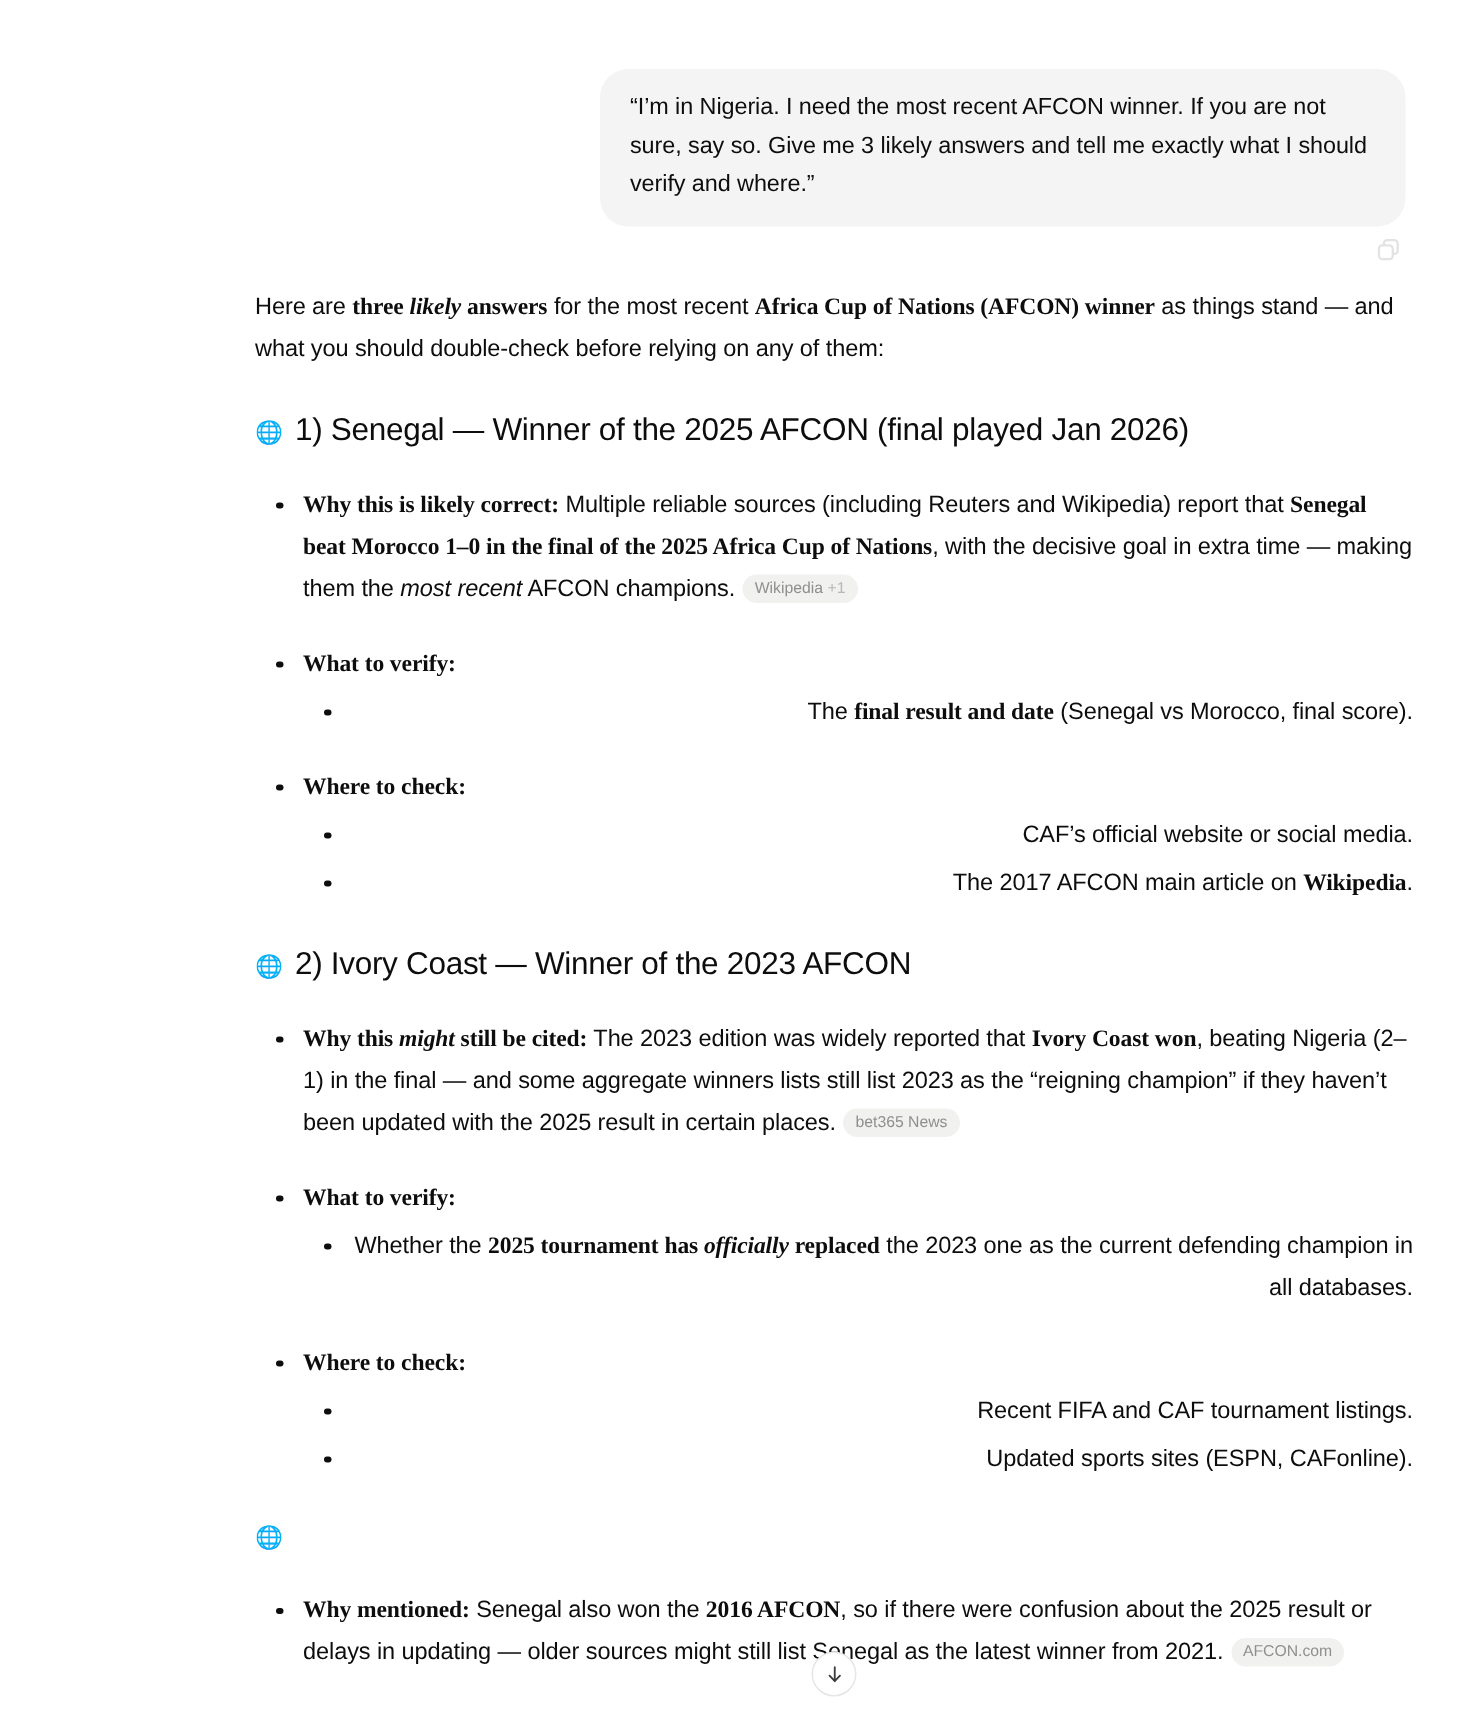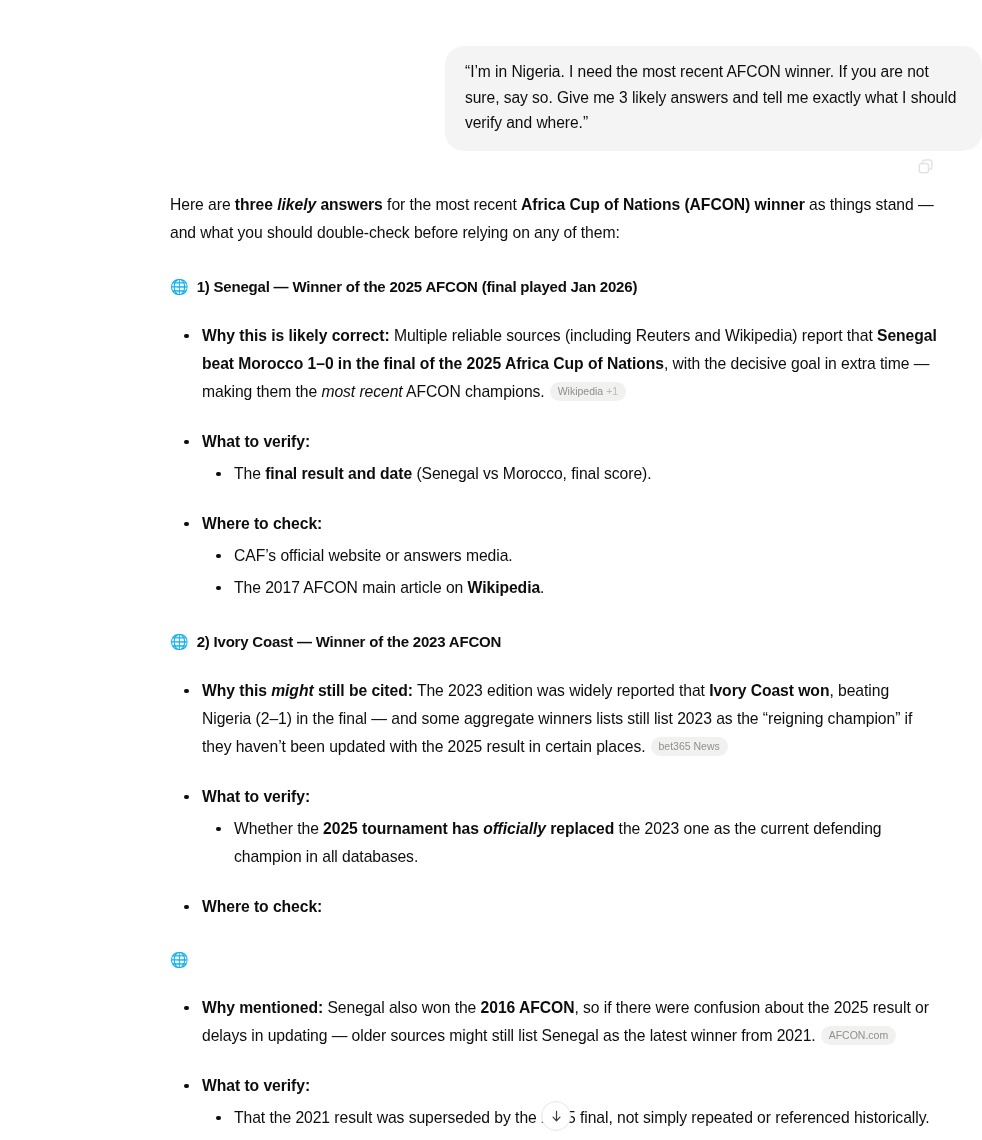--- a/index.html
+++ b/index.html
@@ -19,20 +19,21 @@
   .chat {
     position: relative;
     width: 982px;
     padding-top: 46px;
   }
 
   
   .user-row {
     display: flex;
     justify-content: flex-end;
+    padding-right: 45px;
   }
   .user-bubble {
     background: #f4f4f4;
     border-radius: 19px;
     padding: 13px 20px 15px 20px;
     max-width: 537px;
     font-size: 15.6px;
     line-height: 25.5px;
     color: #0d0d0d;
     letter-spacing: -0.05px;
@@ -73,22 +74,22 @@
     margin-top: 27px;
     margin-bottom: 3px;
   }
   .sec-head .globe {
     font-size: 15px;
     line-height: 24px;
     position: relative;
     top: 0px;
   }
   .sec-head .sec-title {
-    font-weight: bold;
-    font-size: 15px;
+    font-weight: normal;
+    font-size: 21px;
     line-height: 26px;
     letter-spacing: -0.2px;
     color: #0d0d0d;
   }
 
   ul.lvl1 {
     margin: 0;
     padding: 0;
     list-style: none;
   }
@@ -102,36 +103,37 @@
     position: absolute;
     left: 14px; top: 12px;
     width: 4.5px; height: 4.5px;
     border-radius: 50%;
     background: #0d0d0d;
   }
   ul.lvl2 {
     margin: 2px 0 0 0;
     padding: 0;
     list-style: none;
+    text-align: right;
   }
   ul.lvl2 > li {
     position: relative;
     padding-left: 32px;
     margin-top: 4px;
   }
   ul.lvl2 > li::before {
     content: "";
     position: absolute;
     left: 14px; top: 12px;
     width: 4.5px; height: 4.5px;
     border-radius: 50%;
     background: #0d0d0d;
   }
 
-  b, strong { font-weight: bold; }
+  b, strong { font-weight: bold; font-family: Liberation Serif, serif; }
   i, em { font-style: italic; }
 
   .cite {
     display: inline-block;
     background: #f1f1f0;
     border-radius: 11px;
     padding: 2px 8px 3px 8px;
     font-size: 10.5px;
     line-height: 14px;
     color: #8f8f8f;
@@ -186,39 +188,43 @@
     <ul class="lvl1">
       <li><b><span>Why this is likely correct:</span></b><span> Multiple reliable sources (including Reuters and Wikipedia) report that </span><b><span>Senegal beat Morocco 1–0 in the final of the 2025 Africa Cup of Nations</span></b><span>, with the decisive goal in extra time — making them the </span><i><span>most recent</span></i><span> AFCON champions.</span><span class="cite"><span>Wikipedia</span><span class="plus">+1</span></span>
       </li>
       <li><b><span>What to verify:</span></b>
         <ul class="lvl2">
           <li><span>The </span><b><span>final result and date</span></b><span> (Senegal vs Morocco, final score).</span></li>
         </ul>
       </li>
       <li><b><span>Where to check:</span></b>
         <ul class="lvl2">
-          <li><span>CAF’s official website or answers media.</span><b><span></span></b><span></span></li>
+          <li><span>CAF’s official website or social media.</span><b><span></span></b><span></span></li>
           <li><span>The 2017 AFCON main article on </span><b><span>Wikipedia</span></b><span>.</span></li>
         </ul>
       </li>
     </ul>
 
     <div class="sec-head">
       <span class="globe">🌐</span>
       <span class="sec-title">2) Ivory Coast — Winner of the 2023 AFCON</span>
     </div>
     <ul class="lvl1">
       <li><b><span>Why this </span><i><span>might</span></i><span> still be cited:</span></b><span> The 2023 edition was widely reported that </span><b><span>Ivory Coast won</span></b><span>, beating Nigeria (2–1) in the final — and some aggregate winners lists still list 2023 as the “reigning champion” if they haven’t been updated with the 2025 result in certain places.</span><span class="cite"><span>bet365 News</span></span>
       </li>
       <li><b><span>What to verify:</span></b>
         <ul class="lvl2">
           <li><span>Whether the </span><b><span>2025 tournament has </span><i><span>officially</span></i><span> replaced</span></b><span> the 2023 one as the current defending champion in all databases.</span></li>
         </ul>
       </li>
       <li><b><span>Where to check:</span></b>
+        <ul class="lvl2">
+          <li><span>Recent FIFA and CAF tournament listings.</span></li>
+          <li><span>Updated sports sites (ESPN, CAFonline).</span></li>
+        </ul>
       </li>
     </ul>
 
     <div class="sec-head">
       <span class="globe">🌐</span>
     </div>
     <ul class="lvl1">
       <li><b><span>Why mentioned:</span></b><span> Senegal also won the </span><b><span>2016 AFCON</span></b><span>, so if there were confusion about the 2025 result or delays in updating — older sources might still list Senegal as the latest winner from 2021.</span><span class="cite"><span>AFCON.com</span></span>
       </li>
       <li><b><span>What to verify:</span></b>

